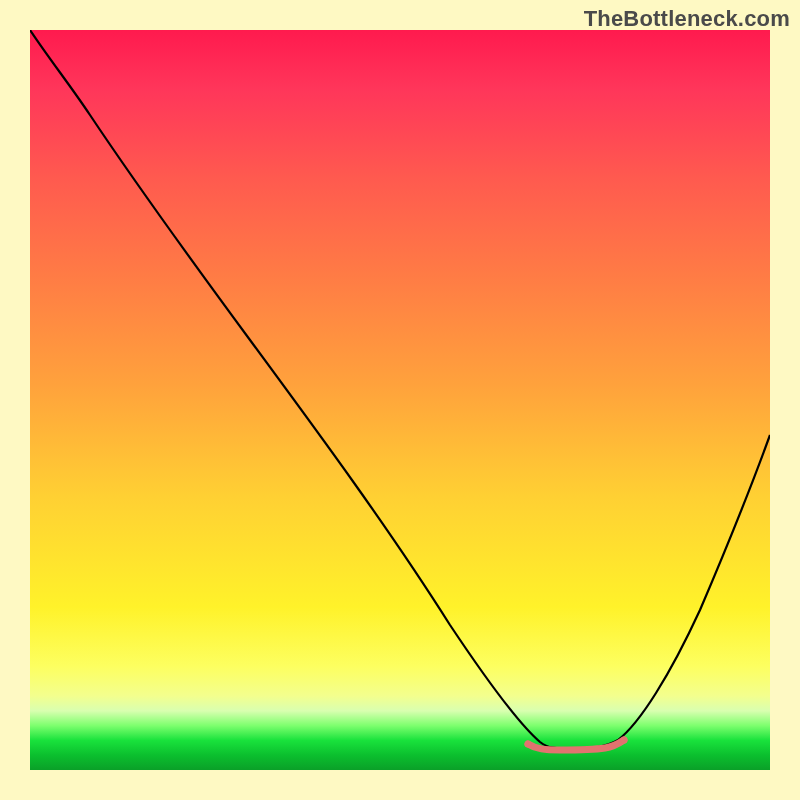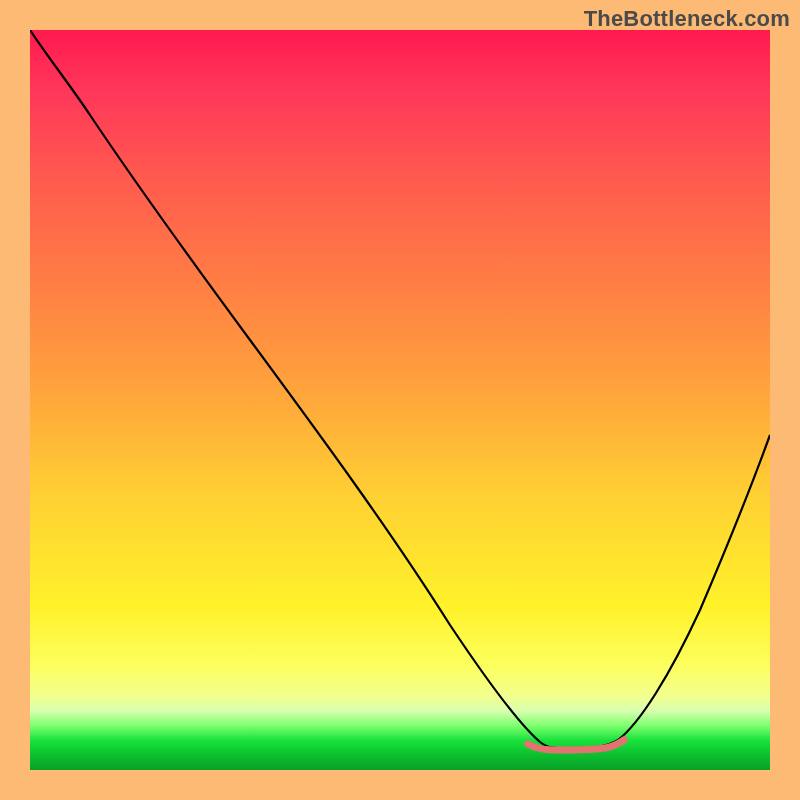--- a/index.html
+++ b/index.html
@@ -8,21 +8,21 @@
     width: 800px;
     height: 800px;
     background: #000;
     overflow: hidden;
     font-family: Arial, Helvetica, sans-serif;
   }
   .frame {
     position: relative;
     width: 800px;
     height: 800px;
-    background: #fdba74;
+    background: #fef9c3;
   }
   .watermark {
     position: absolute;
     top: 6px;
     right: 10px;
     color: #4a4a4a;
     font-size: 22px;
     font-weight: bold;
     letter-spacing: 0.2px;
     z-index: 10;

